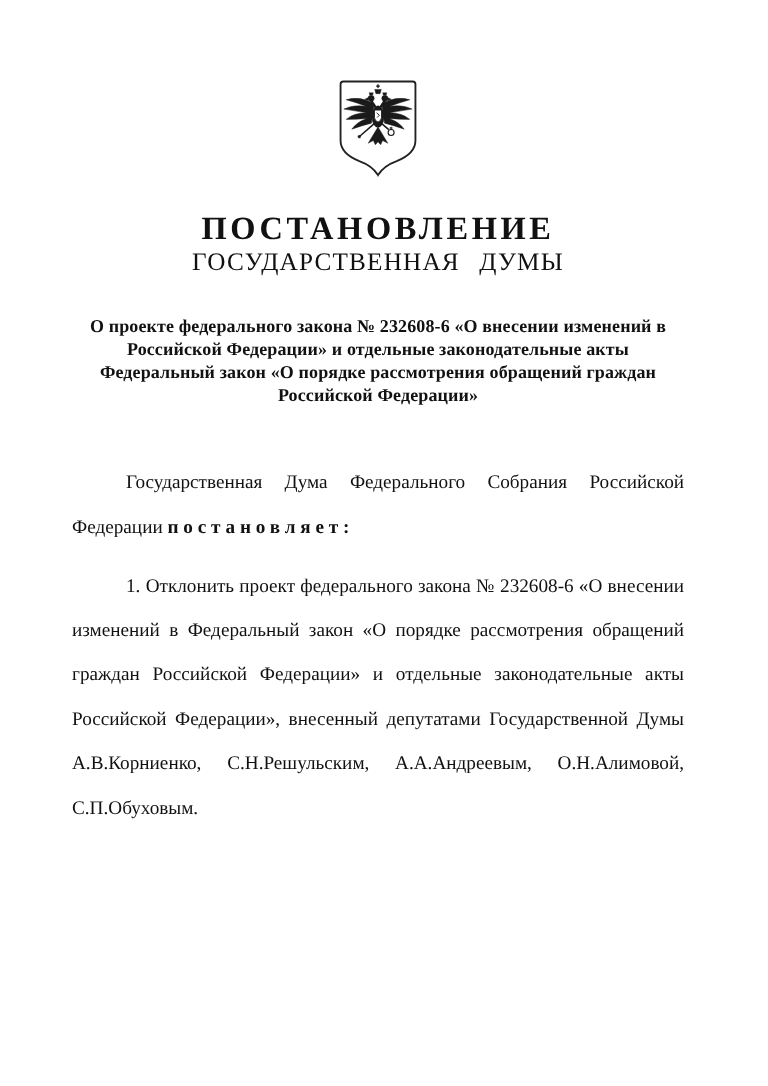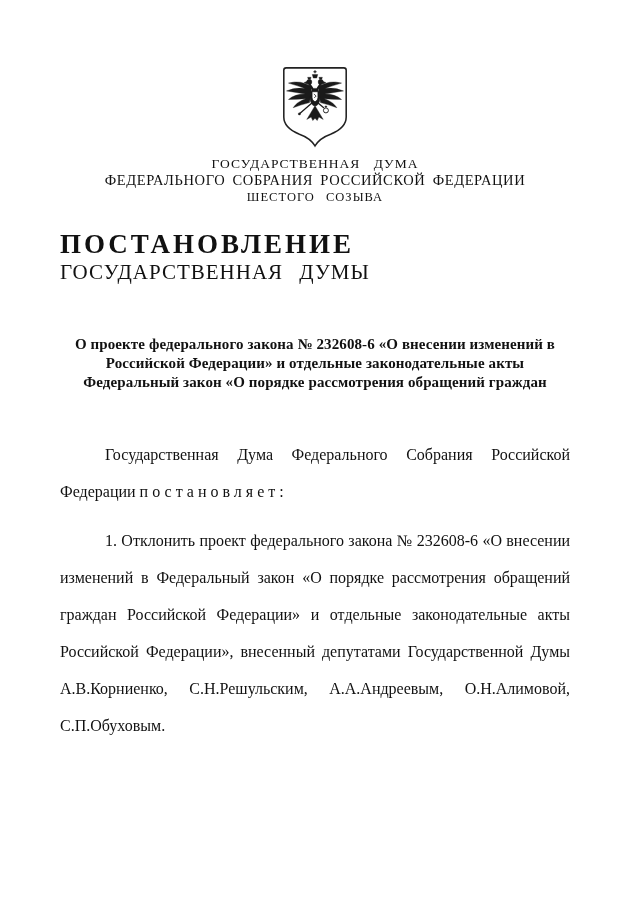--- a/index.html
+++ b/index.html
@@ -11,33 +11,33 @@
     box-sizing:border-box;
     padding:64px 70px 0 60px;
     overflow:hidden;
   }
   .emblem{width:78px;margin:0 auto 5px auto;}
   .emblem svg{display:block;width:100%;height:auto;}
   .hdr{text-align:center;}
   .hdr-line1{font-size:13.5px;line-height:16px;letter-spacing:1px;word-spacing:9px;}
   .hdr-line2{font-size:14.5px;line-height:17px;letter-spacing:0.6px;word-spacing:3px;}
   .hdr-line3{font-size:12.5px;line-height:16px;letter-spacing:1px;word-spacing:7px;}
-  .ttl{text-align:left;margin-top:24px;}
+  .ttl{text-align:center;margin-top:24px;}
   .ttl-line1{font-size:27px;font-weight:bold;letter-spacing:3px;line-height:30px;}
   .ttl-line2{font-size:21px;letter-spacing:1px;word-spacing:10px;line-height:27px;}
   .subject{
-    margin-top:49px;text-align:center;font-weight:bold;
+    margin-top:32px;text-align:center;font-weight:bold;
     font-size:15px;line-height:19px;letter-spacing:0.1px;
   }
   .para{
     font-size:16px;line-height:37px;text-align:justify;
     text-indent:45px;margin:0;
   }
   .intro{margin-top:44px;}
-  .resolve-verb{font-weight:normal;letter-spacing:4px;}
+  .resolve-verb{font-weight:bold;letter-spacing:4px;}
   .item{margin-top:12px;}
 </style>
 </head>
 <body>
 
 <div class="page">
 
   <div class="emblem">
     <svg viewBox="0 0 100 112" xmlns="http://www.w3.org/2000/svg">
 
@@ -72,34 +72,30 @@
         <path d="M46,50 L30.5,63.5" fill="none" stroke-width="1.6"></path>
         <circle cx="30" cy="64" r="1.5" stroke-width="0.4"></circle>
 
         <path d="M54,50 L61.5,56.5" fill="none" stroke-width="1.6"></path>
         <circle cx="64" cy="59.5" r="3.2" fill="none" stroke-width="1.2"></circle>
         <path d="M64,56.3 v-3 M62.4,54.6 h3.2" fill="none" stroke-width="1.1"></path>
       </g>
     </svg>
   </div>
 
-  <div class="hdr">
-    <div class="hdr-line1">ГОСУДАРСТВЕННАЯ ДУМА</div>
-    <div class="hdr-line2">ФЕДЕРАЛЬНОГО СОБРАНИЯ РОССИЙСКОЙ ФЕДЕРАЦИИ</div>
-    <div class="hdr-line3">ШЕСТОГО СОЗЫВА</div>
-  </div>
 
   <div class="ttl">
     <div class="ttl-line1">ПОСТАНОВЛЕНИЕ</div>
     <div class="ttl-line2">ГОСУДАРСТВЕННАЯ ДУМЫ</div>
   </div>
 
   <div class="subject">
     <div>О проекте федерального закона № 232608-6 «О внесении изменений в</div>
     <div>Российской Федерации» и отдельные законодательные акты</div>
     <div>Федеральный закон «О порядке рассмотрения обращений граждан</div>
+    <div>Российской Федерации»</div>
   </div>
 
   <p class="para intro"><span>Государственная Дума Федерального Собрания Российской Федерации </span><span class="resolve-verb">постановляет:</span></p>
 
   <p class="para item">1. Отклонить проект федерального закона № 232608-6 «О внесении изменений в Федеральный закон «О порядке рассмотрения обращений граждан Российской Федерации» и отдельные законодательные акты Российской Федерации», внесенный депутатами Государственной Думы А.В.Корниенко, С.Н.Решульским, А.А.Андреевым, О.Н.Алимовой, С.П.Обуховым.</p>
 
 </div>
 
 </body></html>

